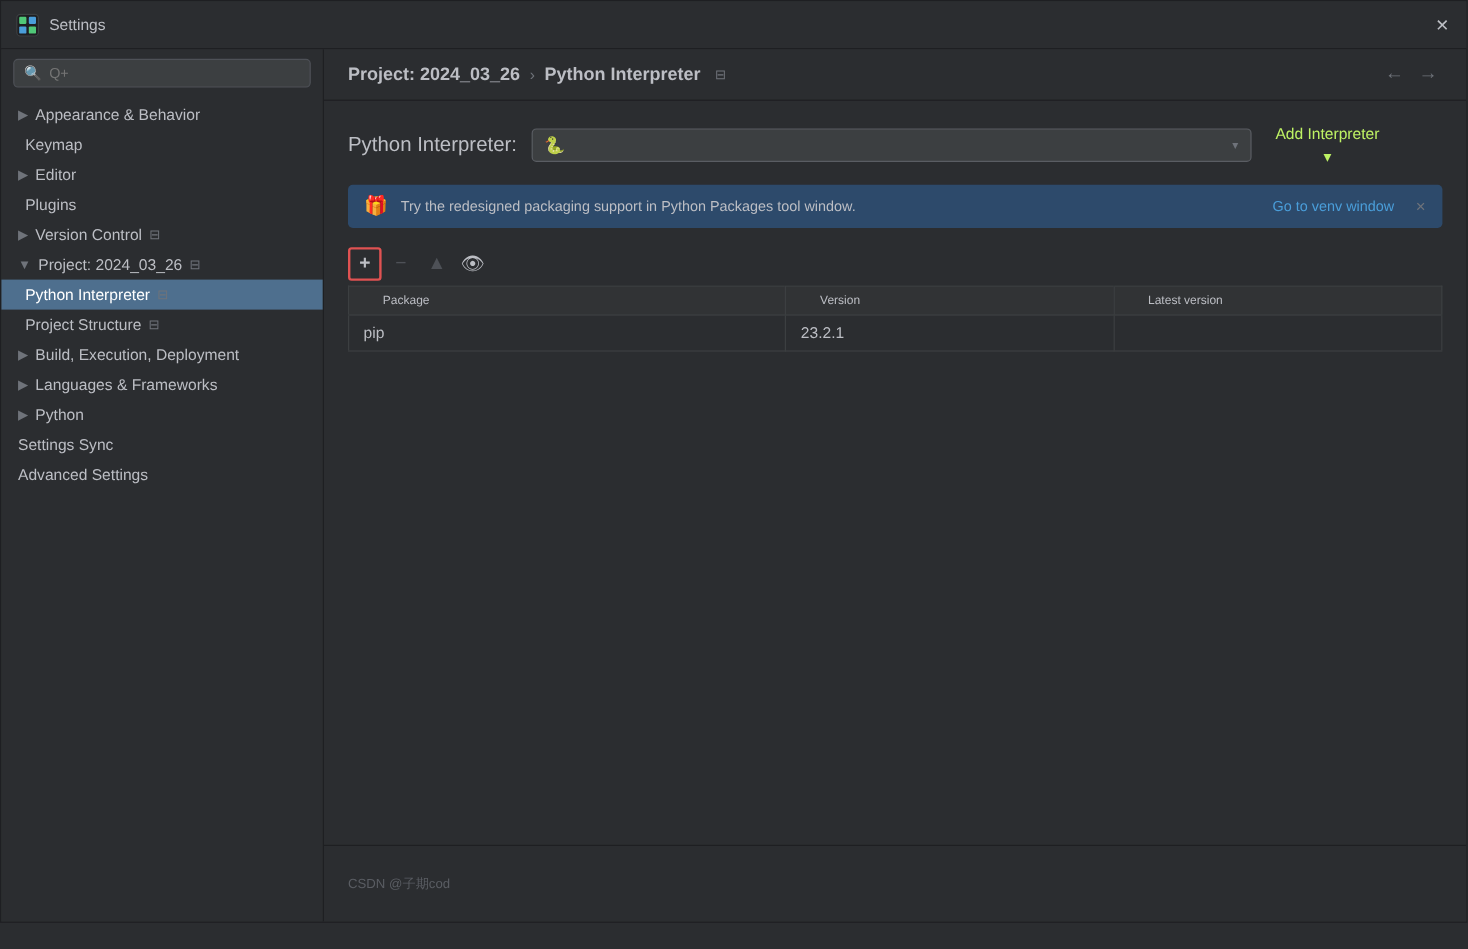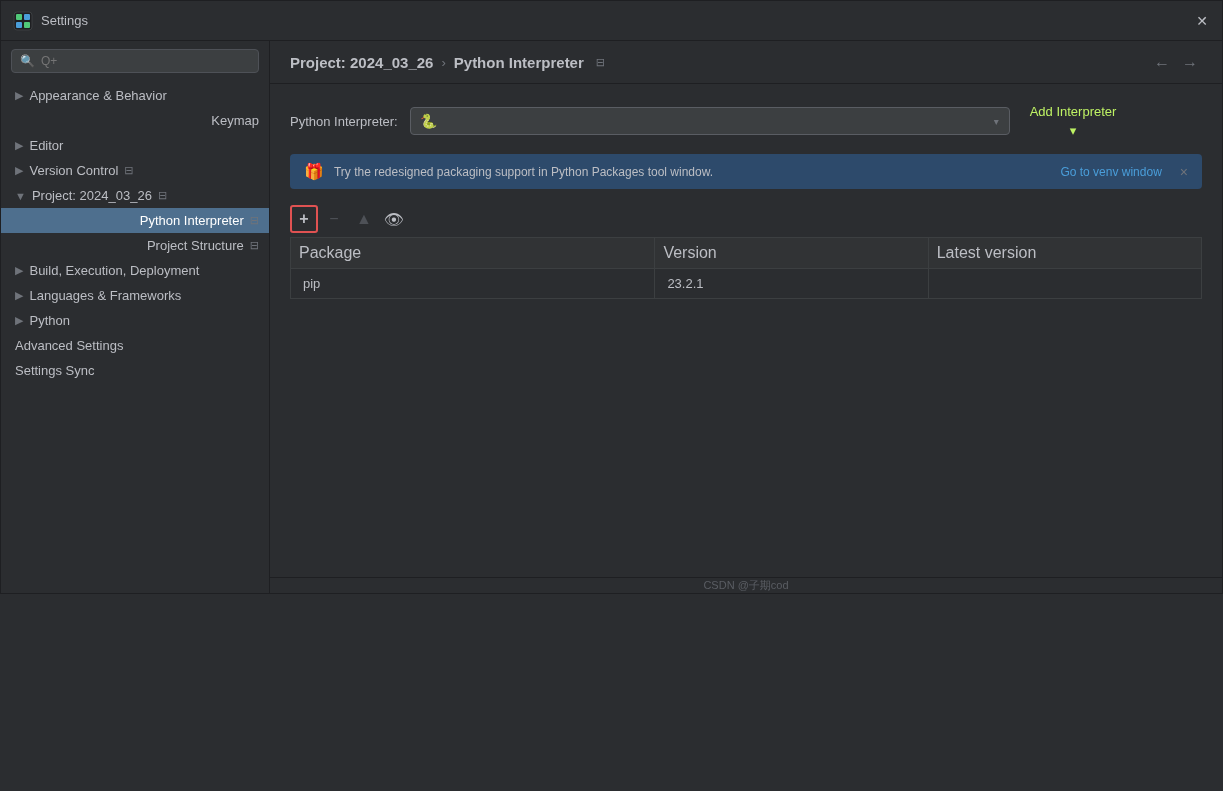--- a/index.html
+++ b/index.html
@@ -7,21 +7,21 @@
       font-family: 'Segoe UI', Arial, sans-serif;
       font-size: 13px;
       background: #2b2d30;
       color: #bcbec4;
       width: 1223px;
       height: 791px;
       overflow: hidden;
     }
     .window {
       width: 1223px;
-      height: 594px;
+      height: 769px;
       background: #2b2d30;
       display: flex;
       flex-direction: column;
       border: 1px solid #1e1f22;
     }
     .title-bar {
       height: 40px;
       background: #2b2d30;
       display: flex;
       align-items: center;
@@ -108,21 +108,20 @@
       background: #4e6f8e;
       color: #ffffff;
     }
     .nav-item .arrow {
       margin-right: 6px;
       font-size: 11px;
       color: #6f737a;
     }
     .nav-item.indent1 {
       padding-left: 20px;
-      justify-content: flex-end;
     }
     .nav-item .badge {
       margin-left: 6px;
       font-size: 11px;
       color: #6f737a;
     }
 
     
     .content-panel {
       flex: 1;
@@ -177,21 +176,21 @@
     }
 
     .interpreter-row {
       display: flex;
       align-items: center;
       gap: 12px;
       margin-bottom: 12px;
     }
     .interpreter-label {
       color: #bcbec4;
-      font-size: 13px;
+      font-size: 17px;
       white-space: nowrap;
     }
     .interpreter-dropdown {
       flex: 1;
       background: #3c3f41;
       border: 1px solid #5a5d63;
       border-radius: 4px;
       padding: 5px 10px;
       color: #bcbec4;
       font-size: 12px;
@@ -285,42 +284,42 @@
     }
 
     .packages-table {
       width: 100%;
       border-collapse: collapse;
       border: 1px solid #3c3f41;
     }
     .packages-table th {
       background: #313335;
       color: #bcbec4;
-      font-size: 16px;
+      font-size: 10px;
       font-weight: 500;
       text-align: left;
-      padding: 6px 8px;
+      padding: 6px 28px;
       border-bottom: 1px solid #3c3f41;
       border-right: 1px solid #3c3f41;
     }
     .packages-table th:last-child { border-right: none; }
     .packages-table td {
       padding: 7px 12px;
       font-size: 13px;
       color: #bcbec4;
       border-bottom: 1px solid #3c3f41;
       border-right: 1px solid #3c3f41;
     }
     .packages-table td:last-child { border-right: none; }
 
     .footer {
-      padding: 0 20px;
+      padding: 24px 20px;
       color: #5a5d63;
       font-size: 11px;
-      text-align: center;
+      text-align: left;
       border-top: 1px solid #1e1f22;
     }
 
     
     ::-webkit-scrollbar { width: 8px; }
     ::-webkit-scrollbar-track { background: #2b2d30; }
     ::-webkit-scrollbar-thumb { background: #4e5157; border-radius: 4px; }
   </style>
 </head>
 <body>
@@ -360,20 +359,23 @@
 
         <div class="nav-item indent1">
           <span>Keymap</span>
         </div>
 
         <div class="nav-item">
           <span class="arrow">▶</span>
           <span>Editor</span>
         </div>
 
+        <div class="nav-item indent1">
+          <span>Plugins</span>
+        </div>
 
         <div class="nav-item">
           <span class="arrow">▶</span>
           <span>Version Control</span>
           <span class="badge">⊟</span>
         </div>
 
         <div class="nav-item">
           <span class="arrow">▼</span>
           <span>Project: 2024_03_26</span>
@@ -399,25 +401,25 @@
           <span class="arrow">▶</span>
           <span>Languages &amp; Frameworks</span>
         </div>
 
         <div class="nav-item">
           <span class="arrow">▶</span>
           <span>Python</span>
         </div>
 
         <div class="nav-item">
+          <span>Settings Sync</span>
+        </div>
+
+        <div class="nav-item">
           <span>Advanced Settings</span>
-        </div>
-
-        <div class="nav-item">
-          <span>Settings Sync</span>
         </div>
       </div>
     </div>
 
     <div class="content-panel">
 
       <div class="breadcrumb-bar">
         <span class="breadcrumb-part">Project: 2024_03_26</span>
         <span class="breadcrumb-sep">›</span>
         <span class="breadcrumb-current">Python Interpreter</span>

